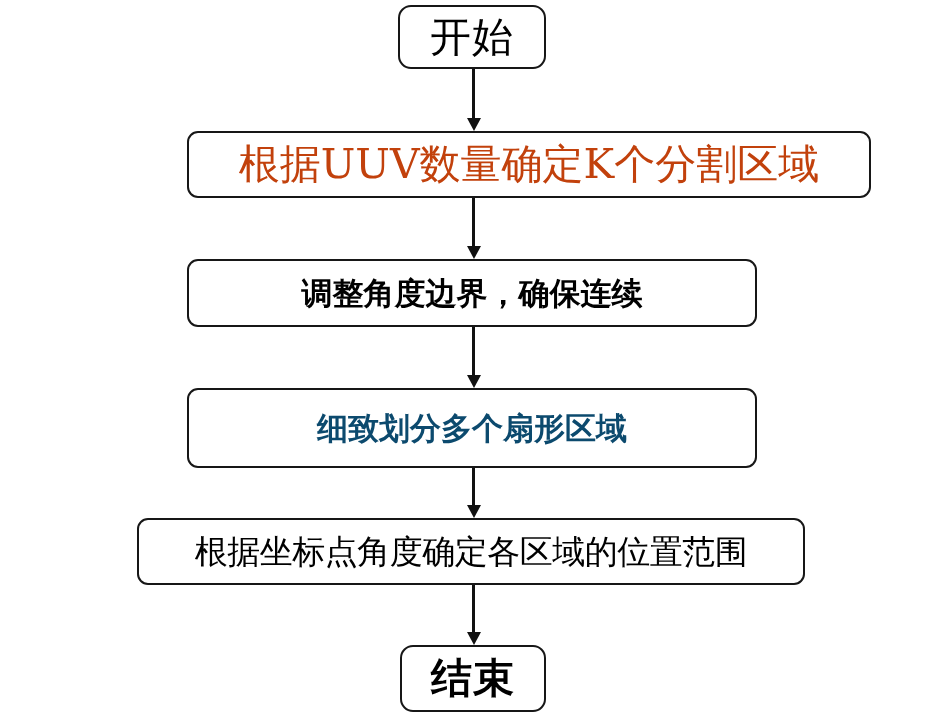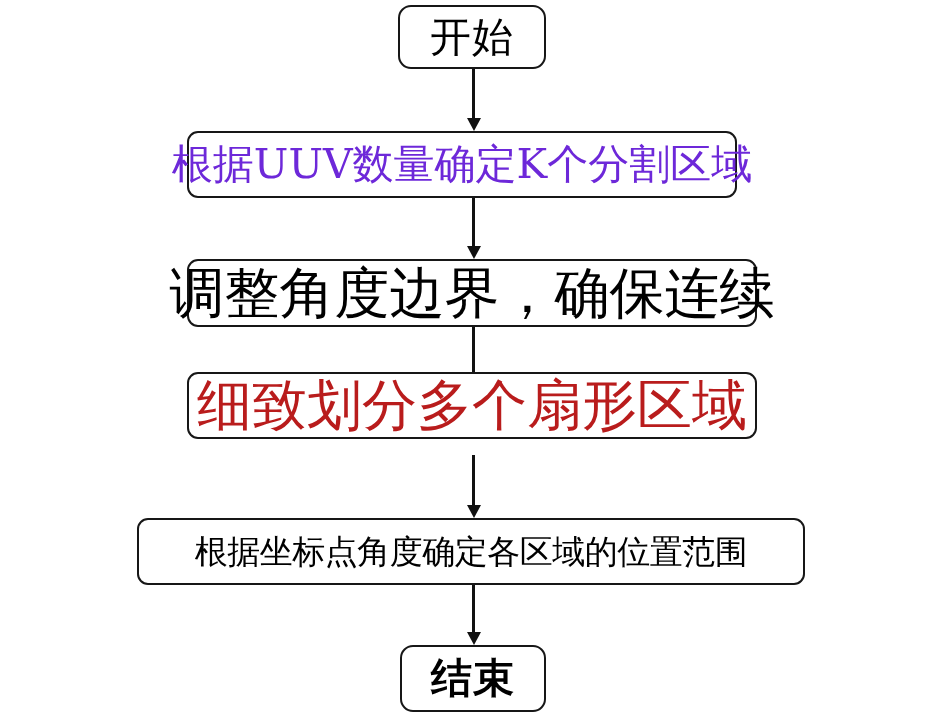--- a/index.html
+++ b/index.html
@@ -38,22 +38,23 @@
   }
   .node.terminal .node-label {
     font-size: 41px;
     letter-spacing: 1px;
   }
   
   .node.process .node-label {
     font-size: 41px;
   }
   .node.process.tight .node-label {
-    font-size: 55px;
+    font-size: 31px;
     letter-spacing: 0px;
+    font-weight: bold;
   }
   .node.process.wide .node-label {
     font-size: 33px;
     letter-spacing: -0.5px;
   }
 
   
   .connector {
     position: absolute;
   }
@@ -97,29 +98,29 @@
   </div>
   <div class="connector" style="left: 472px; top: 585px; height: 60px;">
     <div class="stem" style="height: 49px;"></div>
     <div class="head" style="top: 47px;"></div>
   </div>
 
   <div class="node terminal" style="left: 398px; top: 5px; width: 148px; height: 64px; border-color: rgb(23, 23, 23); color: rgb(0, 0, 0);">
     <span class="node-label">开始</span>
   </div>
 
-  <div class="node process" style="left: 187px; top: 131px; width: 550px; height: 67px; border-color: rgb(23, 23, 23); color: #6d28d9;">
+  <div class="node process" style="left: 187px; top: 131px; width: 684px; height: 67px; border-color: rgb(23, 23, 23); color: #c2410c;">
     <span class="node-label">根据UUV数量确定K个分割区域</span>
   </div>
 
   <div class="node process tight" style="left: 187px; top: 259px; width: 570px; height: 68px; border-color: rgb(23, 23, 23); color: rgb(0, 0, 0);">
     <span class="node-label">调整角度边界，确保连续</span>
   </div>
 
-  <div class="node process tight" style="left: 187px; top: 372px; width: 570px; height: 67px; border-color: rgb(23, 23, 23); color: #b91c1c;">
+  <div class="node process tight" style="left: 187px; top: 388px; width: 570px; height: 80px; border-color: rgb(23, 23, 23); color: #0c4a6e;">
     <span class="node-label">细致划分多个扇形区域</span>
   </div>
 
   <div class="node process wide" style="left: 137px; top: 518px; width: 668px; height: 67px; border-color: rgb(23, 23, 23); color: rgb(0, 0, 0);">
     <span class="node-label">根据坐标点角度确定各区域的位置范围</span>
   </div>
 
   <div class="node terminal" style="left: 400px; top: 645px; width: 146px; height: 67px; border-color: rgb(23, 23, 23); color: rgb(0, 0, 0); font-weight: bold;">
     <span class="node-label">结束</span>
   </div>

